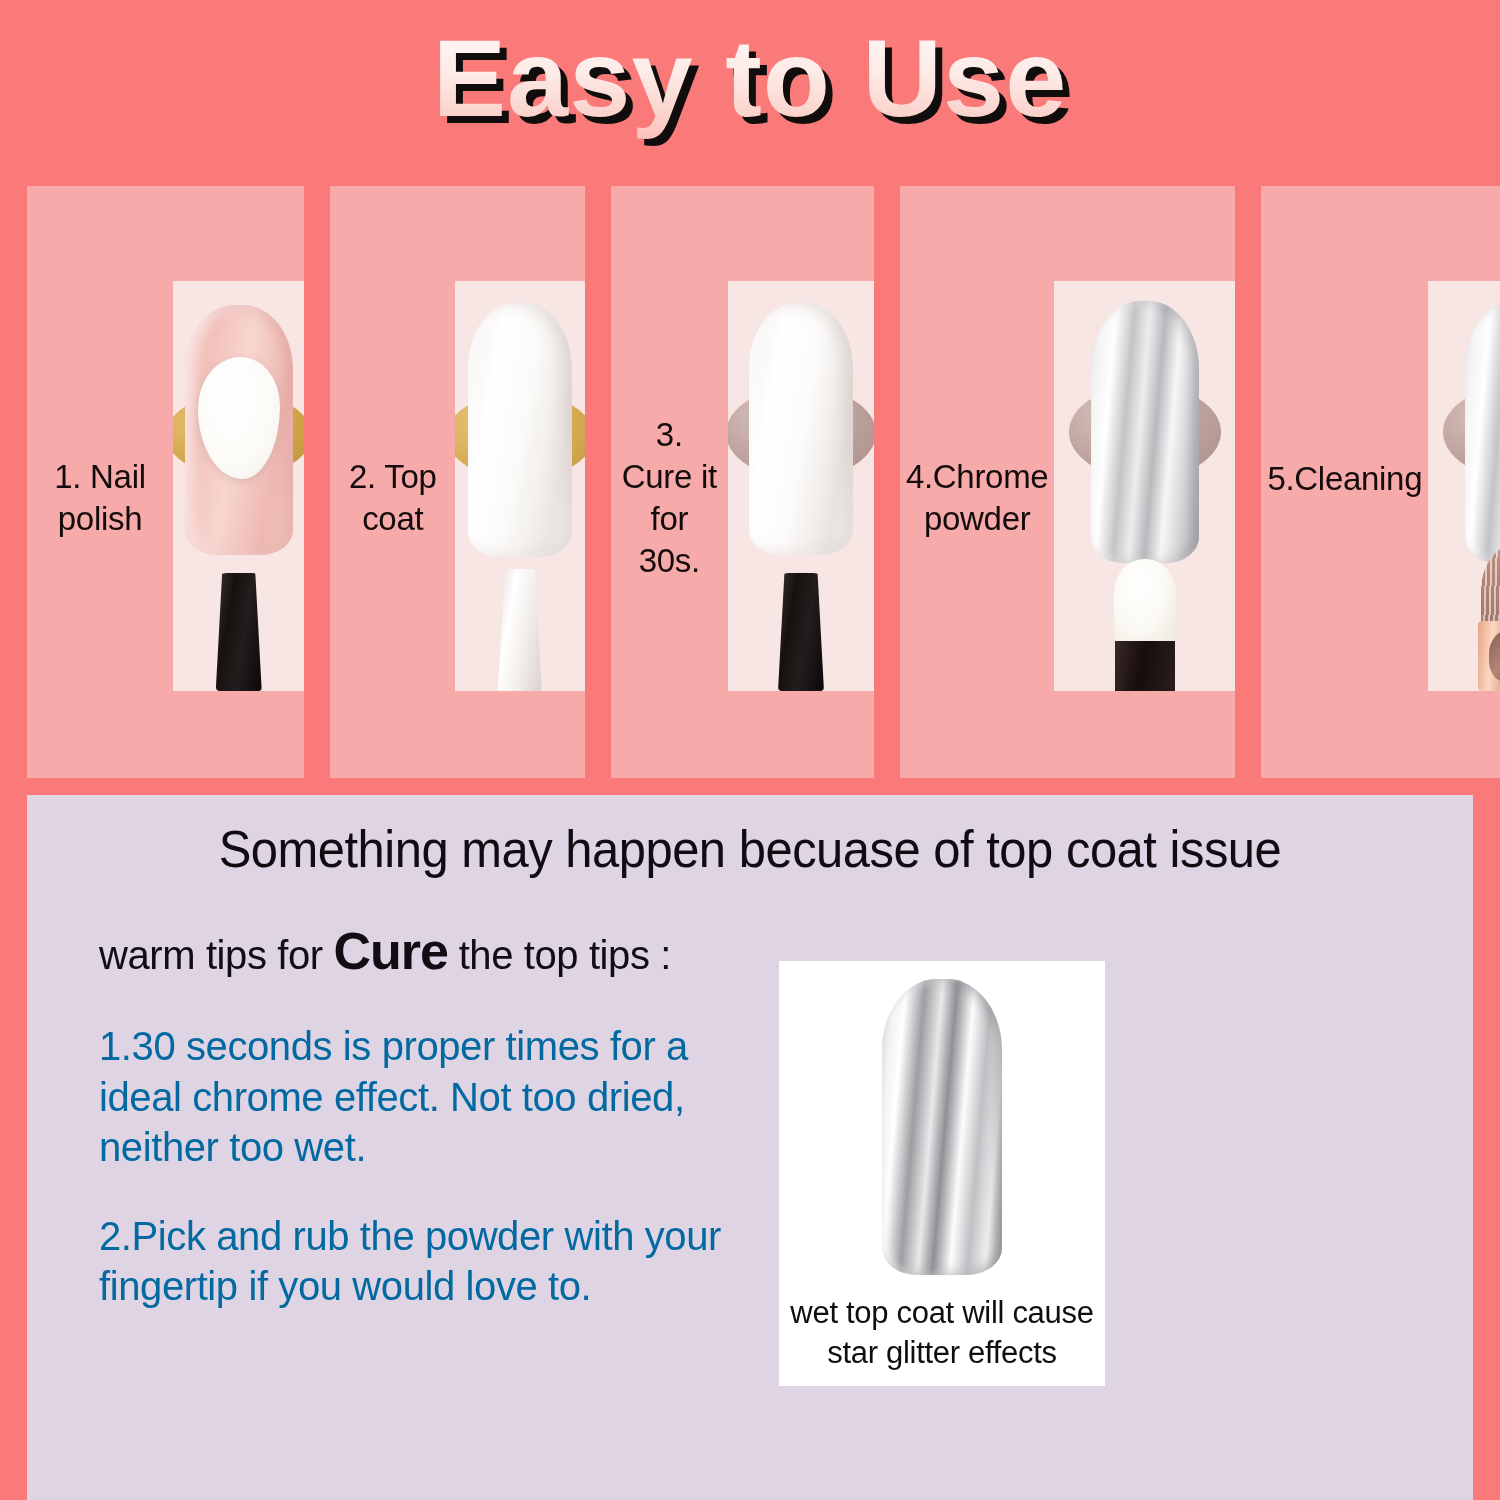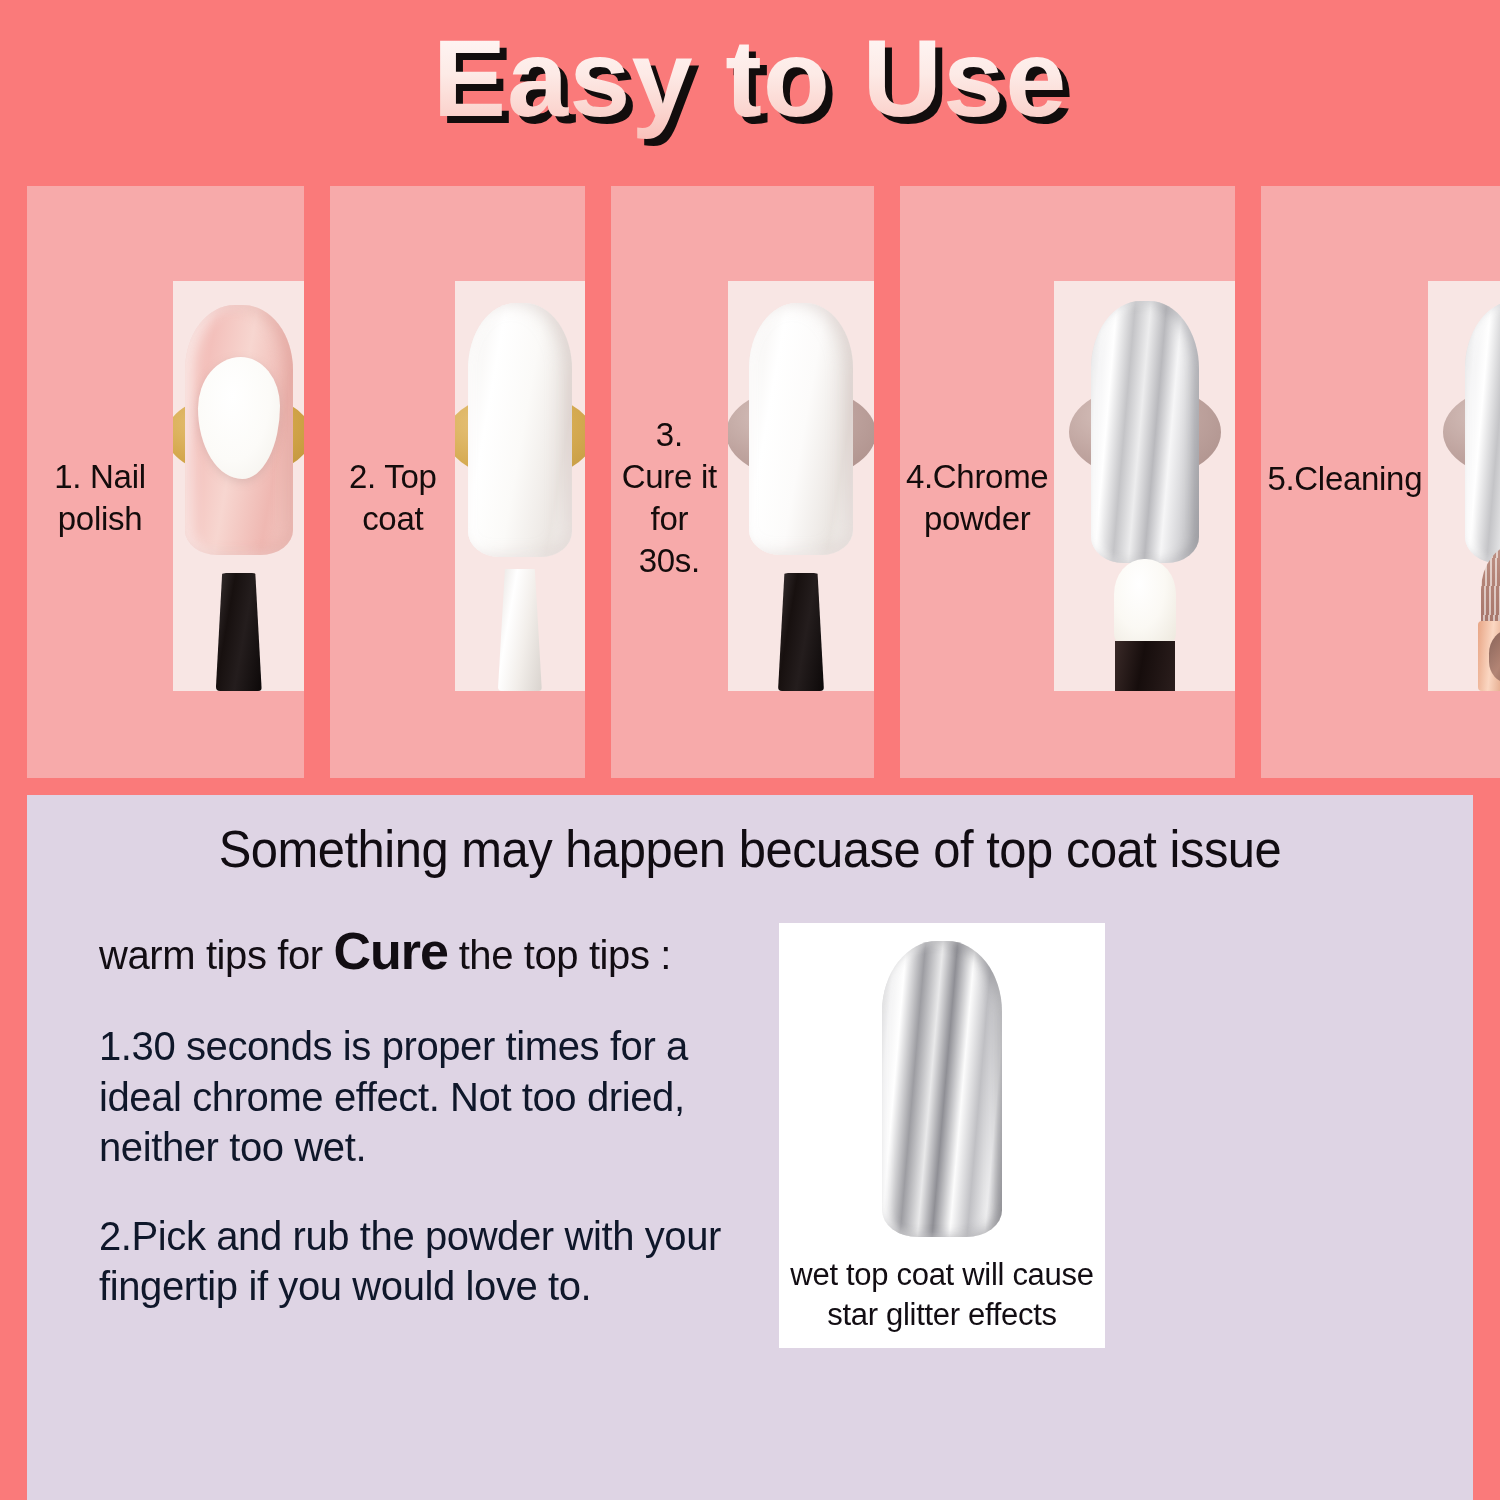--- a/index.html
+++ b/index.html
@@ -178,29 +178,30 @@
     padding:40px 30px 0 30px;
     gap:22px;
   }
   .tips { width:700px; padding-left:42px; }
   .tip-head {
     font-size:40px; color:#120d13; line-height:1.24;
     letter-spacing:-0.4px;
   }
   .tip-head .cure { font-size:52px; font-weight:bold; letter-spacing:-1px; }
   .tip-para {
-    font-size:40px; color:#0f172a; line-height:1.26;
+    font-size:40px; color:#0369a1; line-height:1.26;
     letter-spacing:-0.4px; margin-top:38px;
   }
   .compare { display:flex; gap:26px; padding-top:4px; }
   .card {
     width:326px;
     background:#ffffff;
     display:flex; flex-direction:column; align-items:center;
     padding:18px 8px 14px 8px;
+    margin-top:38px;
   }
   .card-photo { width:150px; height:300px; position:relative; }
   .cnail {
     position:absolute; left:50%; top:0; transform:translateX(-50%);
     width:120px; height:296px;
     border-radius:46% 46% 30% 30% / 24% 24% 9% 9%;
   }
   .cnail.bright {
     background:linear-gradient(95deg,#b4b4b8 0%,#f2f2f3 9%,#ffffff 17%,#9d9da2 30%,#e9e9ea 42%,
               #8f8f95 52%,#fcfcfc 64%,#c0c0c4 76%,#f0f0f1 88%,#9b9ba0 100%);

